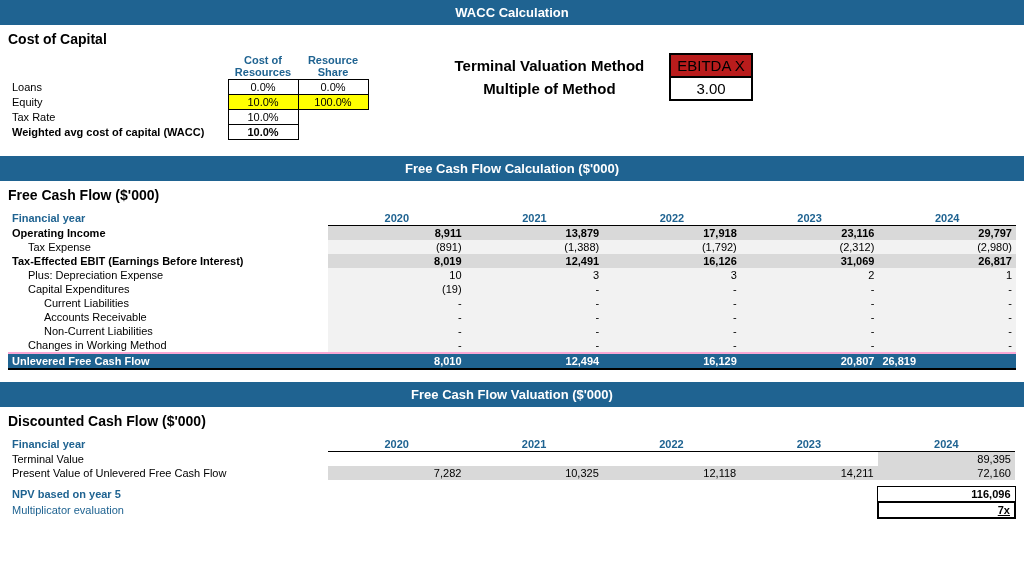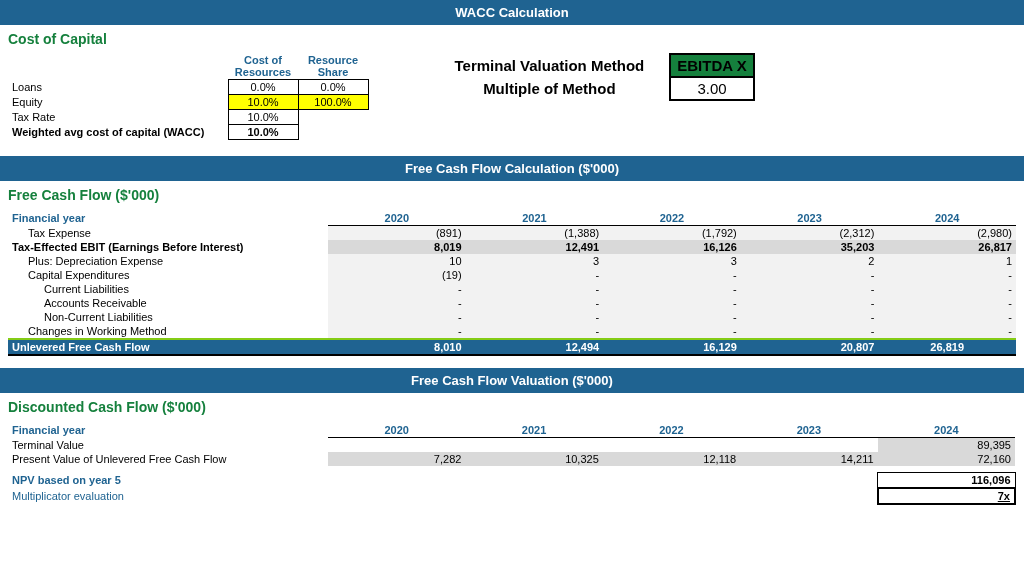--- a/index.html
+++ b/index.html
@@ -12,21 +12,21 @@
     }
     .section-header {
       background: #1f6391;
       color: #fff;
       text-align: center;
       font-size: 13px;
       font-weight: bold;
       padding: 5px 0;
     }
     .sub-header {
-      color: #15803d;
+      color: #000000;
       font-size: 14px;
       font-weight: bold;
       padding: 6px 8px 2px 8px;
     }
     .content-area {
       padding: 4px 8px;
     }
     
     .wacc-grid {
       display: flex;
@@ -64,23 +64,23 @@
     .wacc-right table {
       border-collapse: collapse;
     }
     .wacc-right table td {
       padding: 2px 6px;
       font-size: 15px;
       text-align: center;
     }
     .ebitda-box {
       border: 2px solid #000;
-      background: #15803d;
-      text-align: center;
-      font-weight: bold;
+      background: #b91c1c;
+      text-align: center;
+      font-weight: normal;
       padding: 2px 12px;
     }
     .method-val-box {
       border: 2px solid #000;
       text-align: center;
       padding: 2px 12px;
     }
     
     .fcf-table {
       width: 100%;
@@ -112,21 +112,21 @@
       min-width: 80px;
     }
     .num-cell-white {
       text-align: right;
       background: #fff;
       min-width: 80px;
     }
     .indent1 { padding-left: 20px !important; }
     .indent2 { padding-left: 36px !important; }
     .total-row td {
-      border-top: 2px solid #84cc16;
+      border-top: 2px solid #f9a8d4;
       border-bottom: 2px solid #000;
       font-weight: bold;
       background: #1f6391 !important;
       color: #fff;
     }
     
     .dcf-table {
       width: 100%;
       border-collapse: collapse;
       margin-top: 2px;
@@ -235,36 +235,44 @@
 
       <tr>
         <td class="label-col" style="font-weight:bold;color:#1f6391;">Financial year</td>
         <td class="col-year">2020</td>
         <td class="col-year">2021</td>
         <td class="col-year">2022</td>
         <td class="col-year">2023</td>
         <td class="col-year">2024</td>
       </tr>
 
+      <tr style="font-weight:bold;">
+        <td class="label-col">Operating Income</td>
+        <td class="num-cell">8,911</td>
+        <td class="num-cell">13,879</td>
+        <td class="num-cell">17,918</td>
+        <td class="num-cell">23,116</td>
+        <td class="num-cell">29,797</td>
+      </tr>
 
       <tr>
         <td class="label-col indent1">Tax Expense</td>
         <td class="num-cell-light">(891)</td>
         <td class="num-cell-light">(1,388)</td>
         <td class="num-cell-light">(1,792)</td>
         <td class="num-cell-light">(2,312)</td>
         <td class="num-cell-light">(2,980)</td>
       </tr>
 
       <tr style="font-weight:bold;">
         <td class="label-col">Tax-Effected EBIT (Earnings Before Interest)</td>
         <td class="num-cell">8,019</td>
         <td class="num-cell">12,491</td>
         <td class="num-cell">16,126</td>
-        <td class="num-cell">35,203</td>
+        <td class="num-cell">31,069</td>
         <td class="num-cell">26,817</td>
       </tr>
 
       <tr>
         <td class="label-col indent1">Plus: Depreciation Expense</td>
         <td class="num-cell-light">10</td>
         <td class="num-cell-light">3</td>
         <td class="num-cell-light">3</td>
         <td class="num-cell-light">2</td>
         <td class="num-cell-light">1</td>
@@ -315,21 +323,21 @@
         <td class="num-cell-light" style="border-bottom:1px solid #555;">-</td>
         <td class="num-cell-light" style="border-bottom:1px solid #555;">-</td>
       </tr>
 
       <tr class="total-row">
         <td class="label-col">Unlevered Free Cash Flow</td>
         <td style="text-align:right;">8,010</td>
         <td style="text-align:right;">12,494</td>
         <td style="text-align:right;">16,129</td>
         <td style="text-align:right;">20,807</td>
-        <td style="text-align:center;">26,819</td>
+        <td style="text-align:left;">26,819</td>
       </tr>
     </tbody>
   </table>
 </div>
 
 <div class="section-gap"></div>
 
 <div class="section-header">
   <span>Free Cash Flow Valuation ($'000)</span>
 </div>

